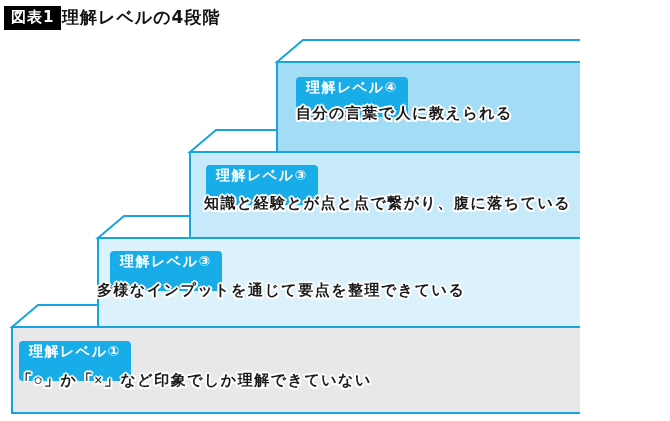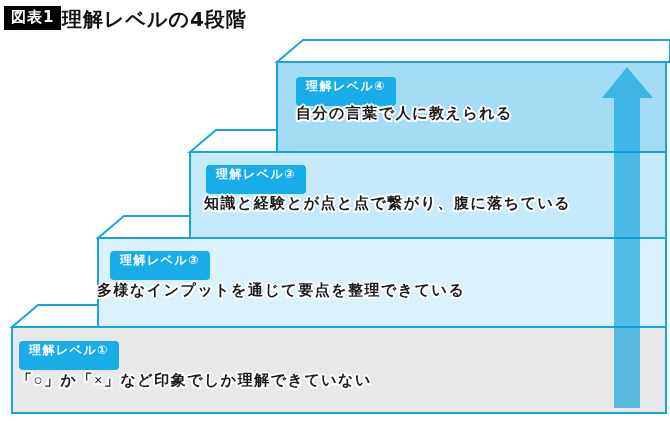--- a/index.html
+++ b/index.html
@@ -1,32 +1,32 @@
 <!DOCTYPE html>
 <html><head>
 <meta charset="utf-8">
 <style>
   html,body{margin:0;padding:0;background:#fff;}
   .canvas{
-    position:relative;width:670px;height:421px;background:#ffffff;
+    position:relative;width:580px;height:421px;background:#ffffff;
     font-family:"DejaVu Sans",sans-serif;overflow:hidden;
   }
   .fig-tag{
     position:absolute;left:4px;top:6px;background:#000;color:#fff;
     font-size:15px;font-weight:bold;padding:2px 7px 3px;letter-spacing:1px;
   }
   .fig-title{
     position:absolute;left:62px;top:6px;color:#111;
-    font-size:20px;font-weight:bold;letter-spacing:1px;
+    font-size:17px;font-weight:bold;letter-spacing:1px;
   }
   .stairs-svg{position:absolute;left:0;top:0;}
   .badge{
     position:absolute;background:#18ACE8;color:#fff;border-radius:4px;
-    font-size:12px;font-weight:bold;letter-spacing:1.5px;
-    padding:2px 10px 12px;white-space:nowrap;line-height:1.25;
+    font-size:14px;font-weight:bold;letter-spacing:1.5px;
+    padding:2px 10px 20px;white-space:nowrap;line-height:1.25;
   }
   .desc{
     position:absolute;color:#1a1a1a;font-size:15px;font-weight:bold;
     letter-spacing:1.5px;white-space:nowrap;line-height:1.2;
     text-shadow:-2px 0 0 #fff,2px 0 0 #fff,0 -2px 0 #fff,0 2px 0 #fff,
       -1.5px -1.5px 0 #fff,1.5px -1.5px 0 #fff,-1.5px 1.5px 0 #fff,1.5px 1.5px 0 #fff;
   }
   .badge.s4{left:296px;top:77px;}   .desc.s4{left:296px;top:104px;}
   .badge.s3{left:206px;top:165px;}  .desc.s3{left:204px;top:194px;}
   .badge.s2{left:110px;top:251px;}  .desc.s2{left:97px;top:281px;}

